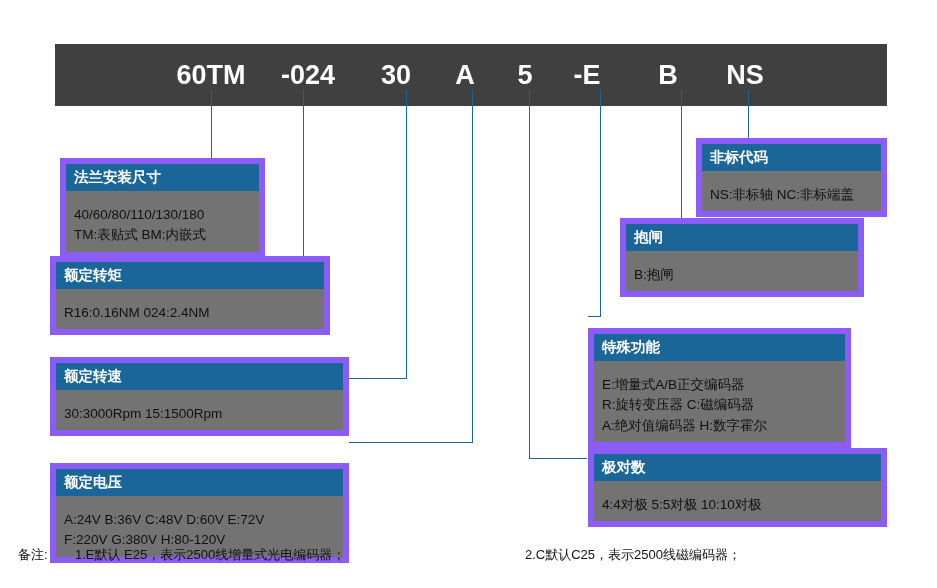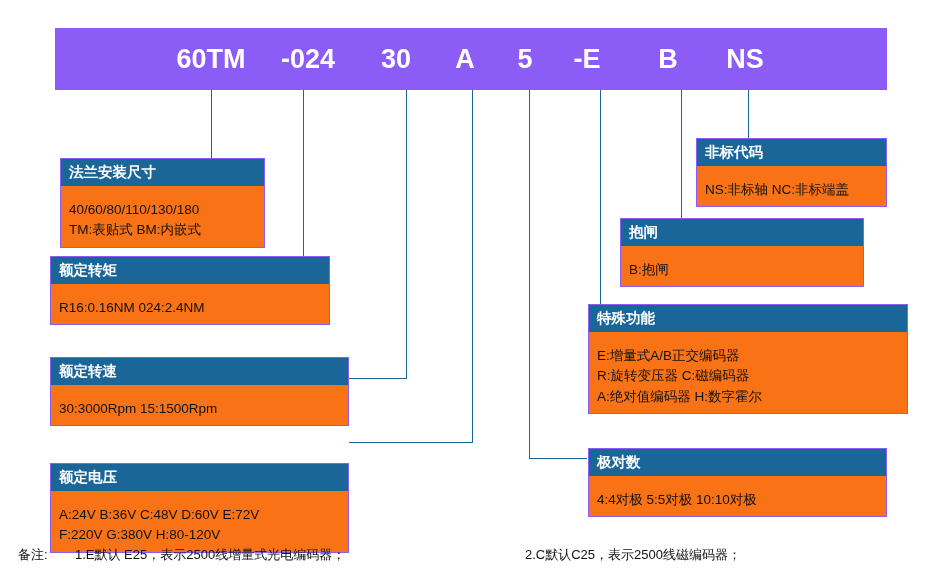--- a/index.html
+++ b/index.html
@@ -18,24 +18,24 @@
   #root {
     position: relative;
     width: 937px;
     height: 588px;
   }
 
   
   .code-bar {
     position: absolute;
     left: 55px;
-    top: 28px;
+    top: 44px;
     width: 832px;
     height: 62px;
-    background: #8b5cf6;
+    background: #404040;
   }
   .code-seg {
     position: absolute;
     top: 0;
     height: 62px;
     line-height: 62px;
     color: #ffffff;
     font-weight: bold;
     font-size: 27px;
     text-align: center;
@@ -50,22 +50,22 @@
   }
   .hline {
     position: absolute;
     height: 1px;
     background: #1b6698;
   }
 
   
   .box {
     position: absolute;
-    border: 1px solid #8b5cf6;
-    background: #f97316;
+    border: 6px solid #8b5cf6;
+    background: #737373;
     box-sizing: border-box;
   }
   .box-title {
     background: #1b6698;
     color: #ffffff;
     font-size: 14.5px;
     font-weight: bold;
     padding: 4px 8px 5px 8px;
     line-height: 1.25;
     white-space: nowrap;
@@ -162,21 +162,21 @@
     </div>
   </div>
 
   <div class="box" style="left:620px; top:218px; width:244px;">
     <div class="box-title">抱闸</div>
     <div class="box-body">
       <div class="row">B:抱闸</div>
     </div>
   </div>
 
-  <div class="box" style="left:588px; top:304px; width:320px;">
+  <div class="box" style="left:588px; top:328px; width:263px;">
     <div class="box-title">特殊功能</div>
     <div class="box-body">
       <div class="row">E:增量式A/B正交编码器</div>
       <div class="row">R:旋转变压器          C:磁编码器</div>
       <div class="row">A:绝对值编码器     H:数字霍尔</div>
     </div>
   </div>
 
   <div class="box" style="left:588px; top:448px; width:299px;">
     <div class="box-title">极对数</div>

